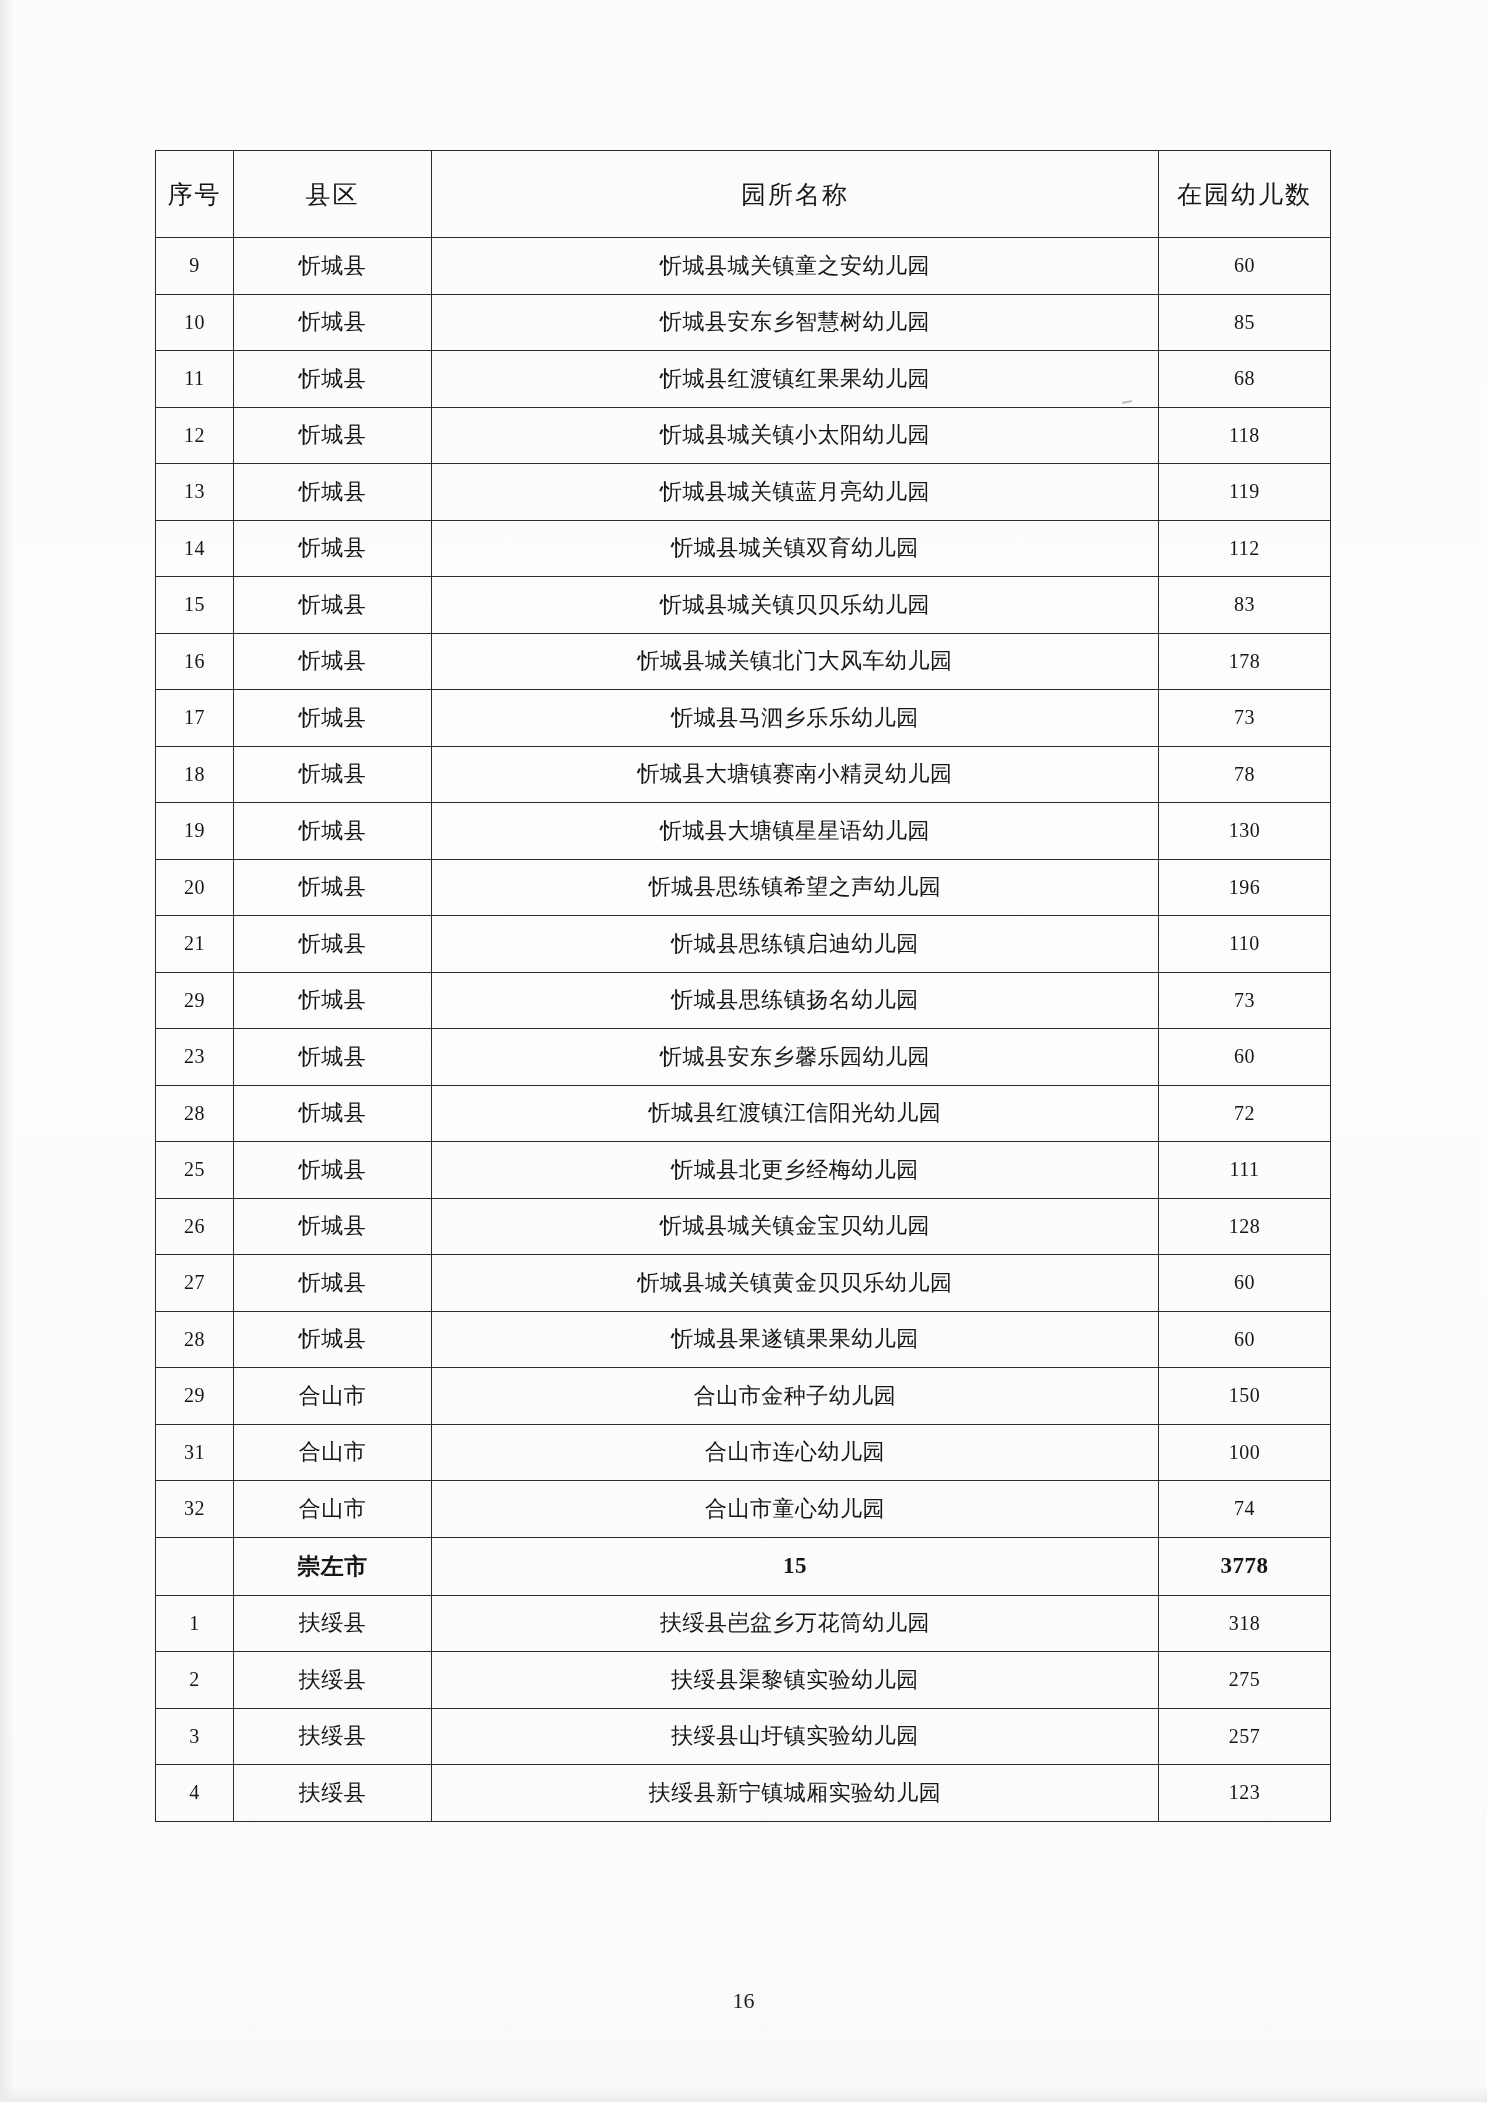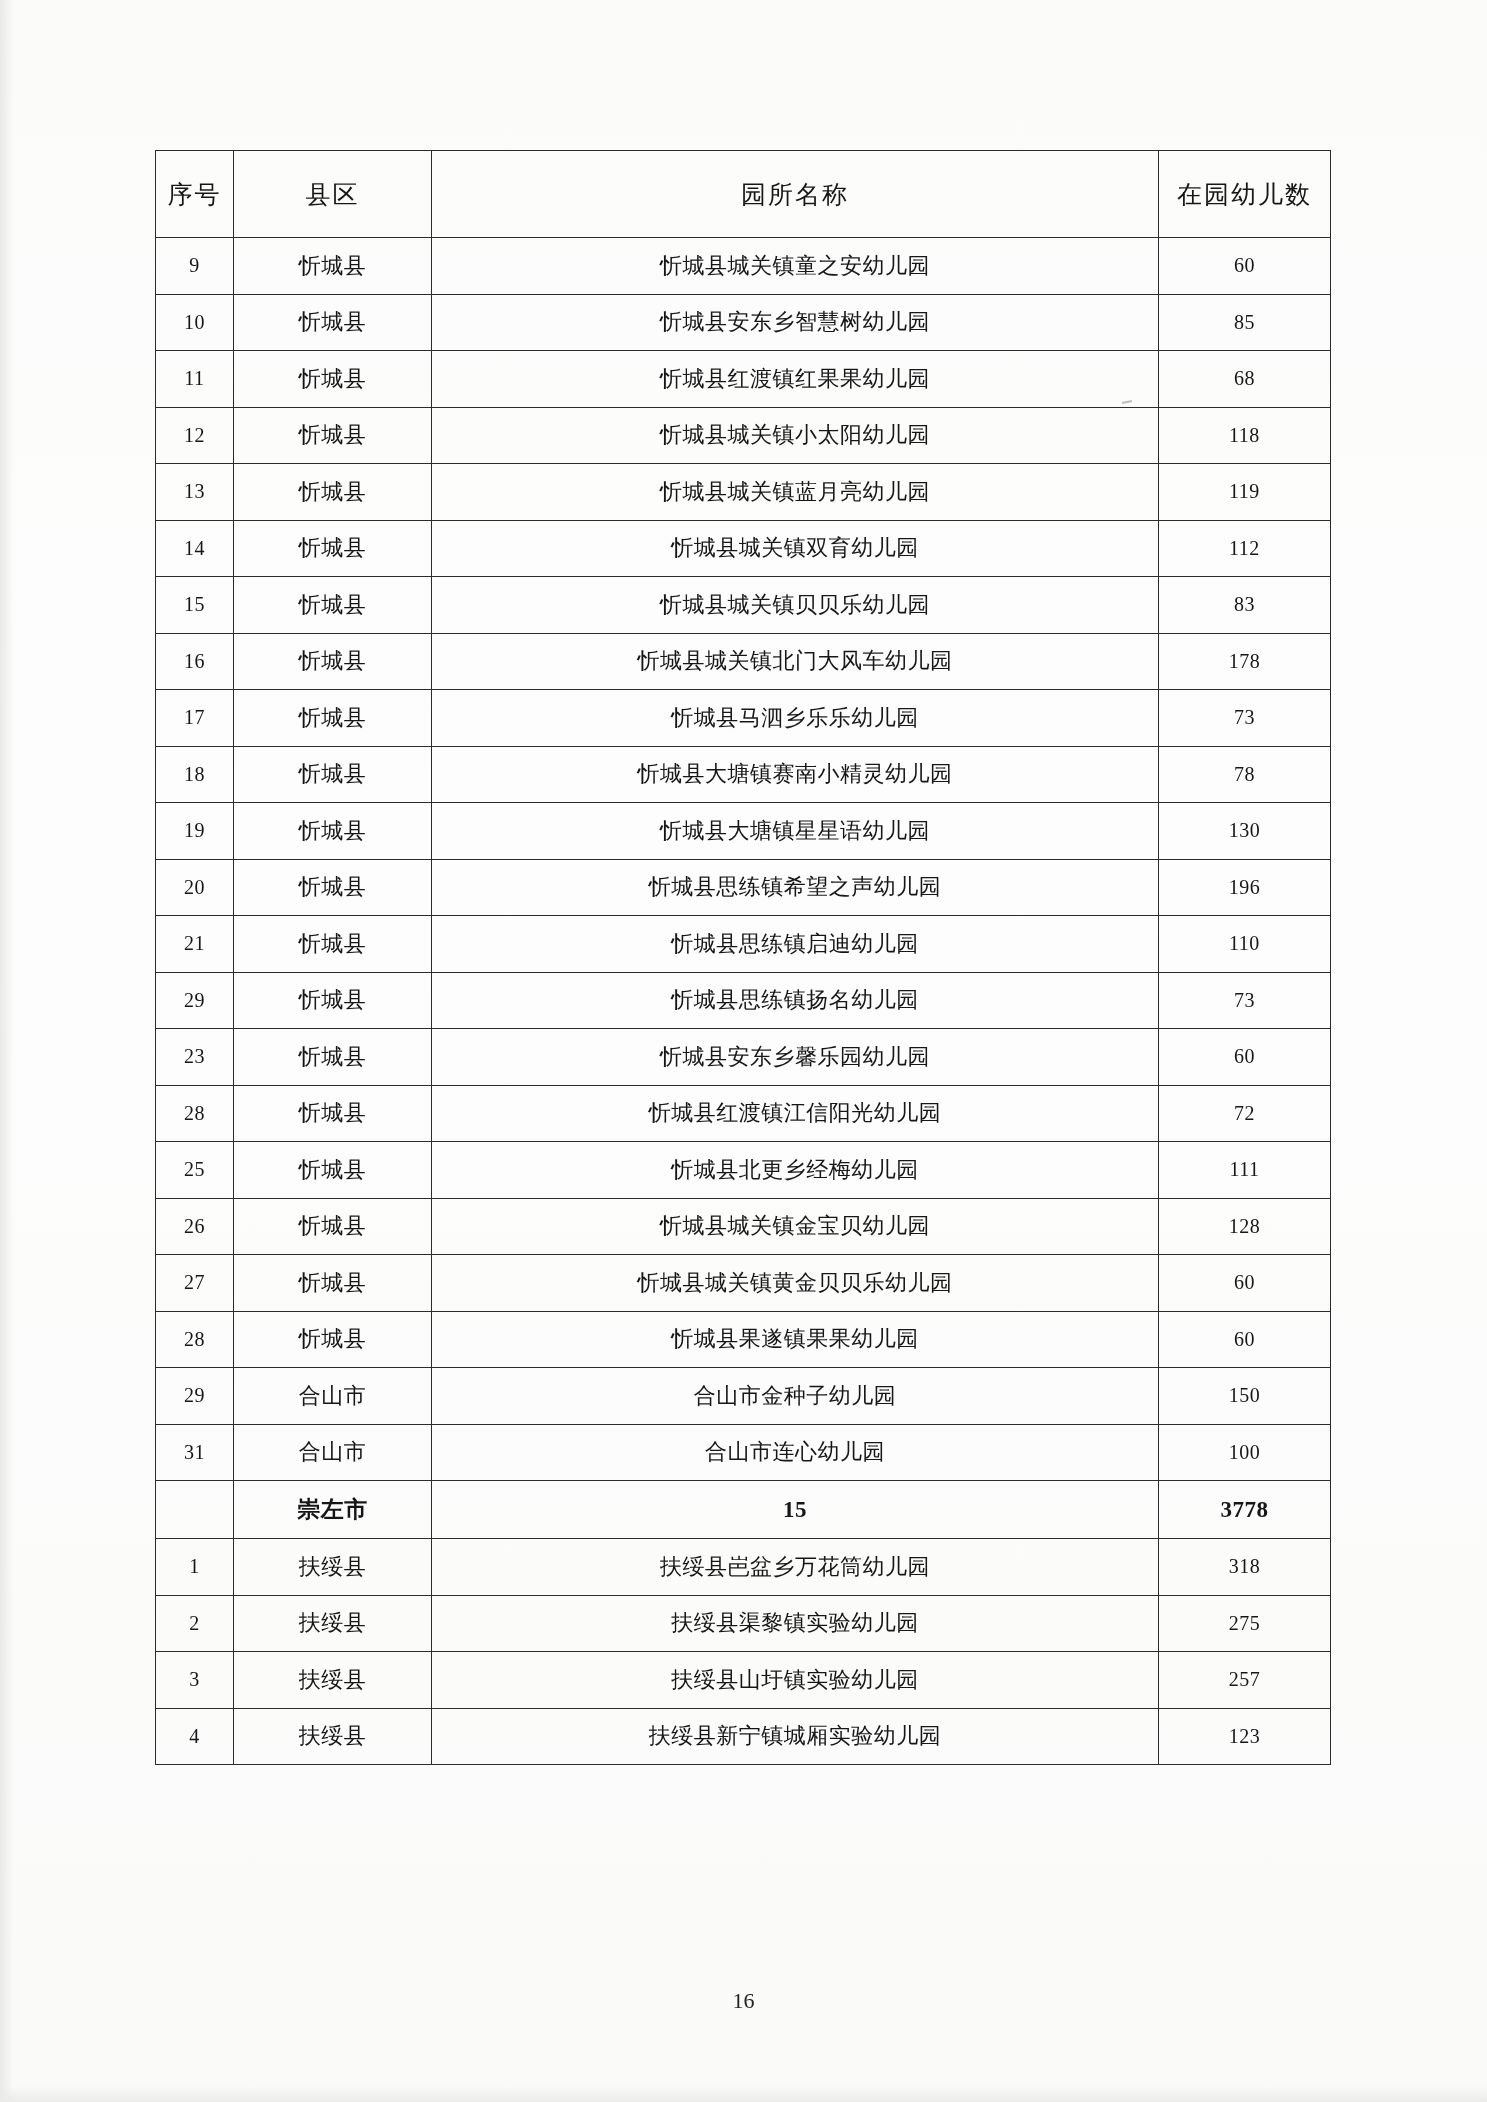--- a/index.html
+++ b/index.html
@@ -255,20 +255,26 @@
             <td class="county">合山市</td>
             <td class="name">合山市金种子幼儿园</td>
             <td class="count">150</td>
           </tr>
           <tr>
             <td class="idx">31</td>
             <td class="county">合山市</td>
             <td class="name">合山市连心幼儿园</td>
             <td class="count">100</td>
           </tr>
+          <tr>
+            <td class="idx">32</td>
+            <td class="county">合山市</td>
+            <td class="name">合山市童心幼儿园</td>
+            <td class="count">74</td>
+          </tr>
           <tr class="summary">
             <td class="idx"></td>
             <td class="county">崇左市</td>
             <td class="name">15</td>
             <td class="count">3778</td>
           </tr>
           <tr>
             <td class="idx">1</td>
             <td class="county">扶绥县</td>
             <td class="name">扶绥县岜盆乡万花筒幼儿园</td>

